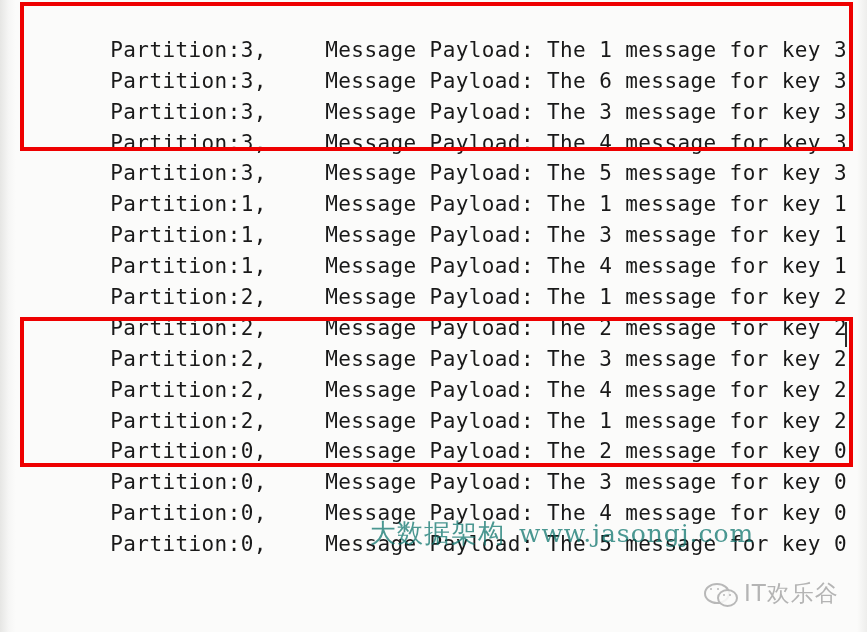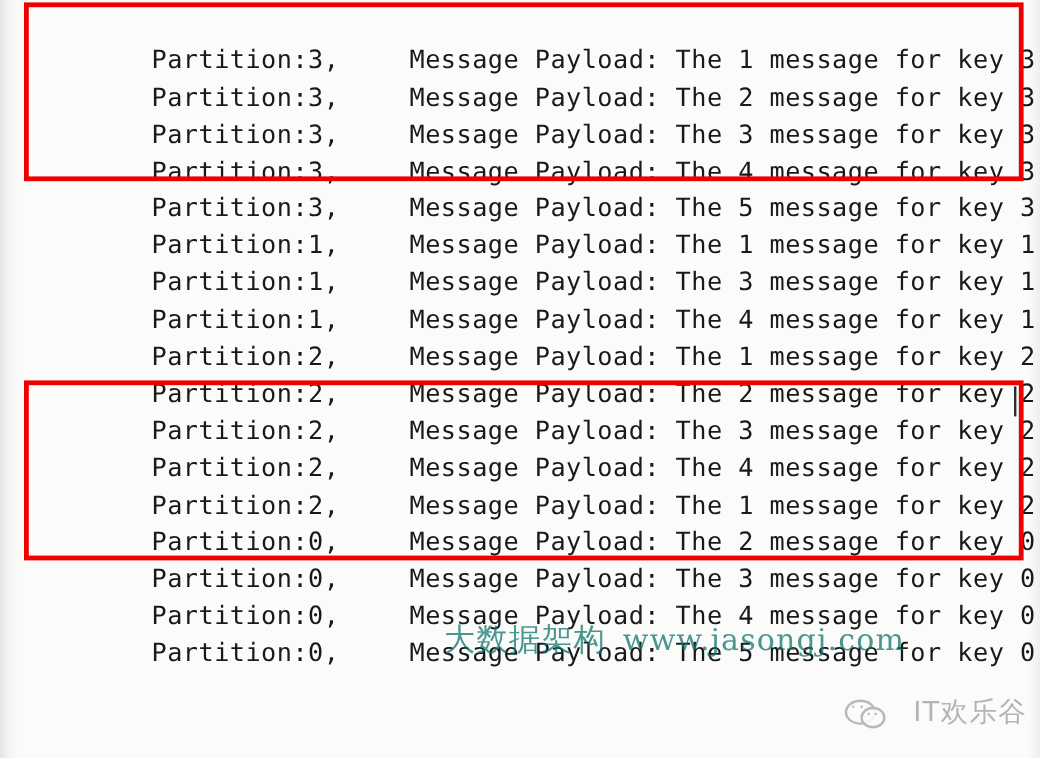--- a/index.html
+++ b/index.html
@@ -40,21 +40,21 @@
     box-sizing: border-box;
   }
 
   .log-line {
     height: 30.9px;
     line-height: 30.9px;
     white-space: pre;
     font-size: 21px;
     letter-spacing: 0.4px;
     color: #191919;
-    padding-left: 48px;
+    padding-left: 32px;
     box-sizing: border-box;
   }
   .col-partition {
     display: inline-block;
     width: 215px;
   }
   .col-payload {
     display: inline-block;
   }
 
@@ -109,21 +109,21 @@
   #watermark-center .wm-site {
     font-family: "DejaVu Serif", "Liberation Serif", serif;
     font-size: 25px;
     margin-left: 14px;
   }
   #watermark-corner {
     left: 704px;
     top: 578px;
     display: flex;
     align-items: center;
-    gap: 23px;
+    gap: 6px;
     white-space: nowrap;
   }
   #watermark-corner .wm-corner-text {
     font-family: "DejaVu Sans", "Liberation Sans", sans-serif;
     font-size: 23px;
     color: #9d9d9d;
     letter-spacing: 1px;
   }
   .wechat-glyph {
     width: 34px;
@@ -163,21 +163,21 @@
 <div id="screen">
 
   <div class="page-shade-left"></div>
   <div class="page-shade-right"></div>
 
   <div id="log">
     <div class="log-line">
       <span class="col-partition">Partition:3,</span><span class="col-payload">Message Payload: The 1 message for key 3</span>
     </div>
     <div class="log-line">
-      <span class="col-partition">Partition:3,</span><span class="col-payload">Message Payload: The 2 message for key 3</span>
+      <span class="col-partition">Partition:3,</span><span class="col-payload">Message Payload: The 6 message for key 3</span>
     </div>
     <div class="log-line">
       <span class="col-partition">Partition:3,</span><span class="col-payload">Message Payload: The 3 message for key 3</span>
     </div>
     <div class="log-line">
       <span class="col-partition">Partition:3,</span><span class="col-payload">Message Payload: The 4 message for key 3</span>
     </div>
     <div class="log-line">
       <span class="col-partition">Partition:3,</span><span class="col-payload">Message Payload: The 5 message for key 3</span>
     </div>

